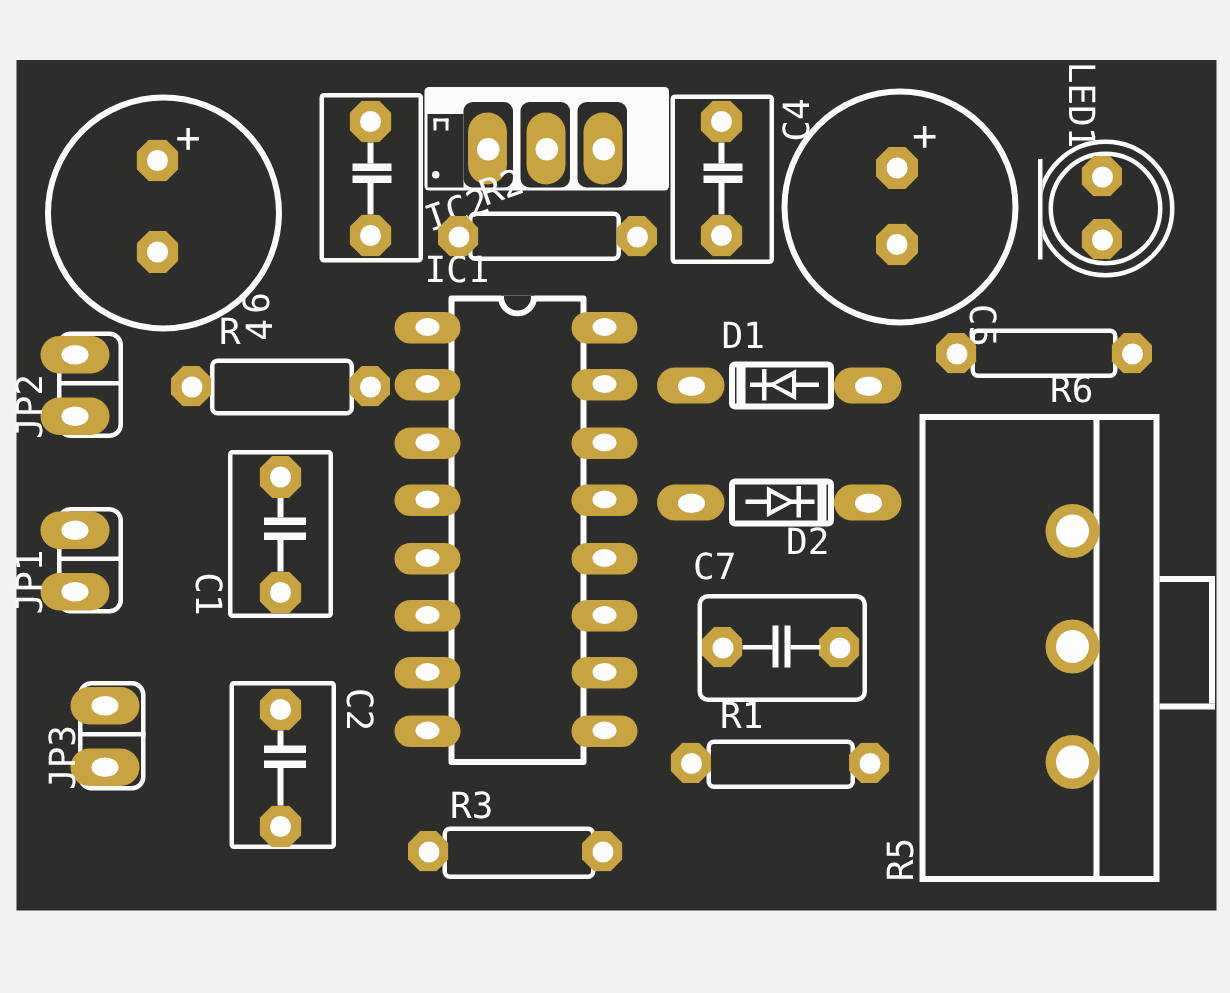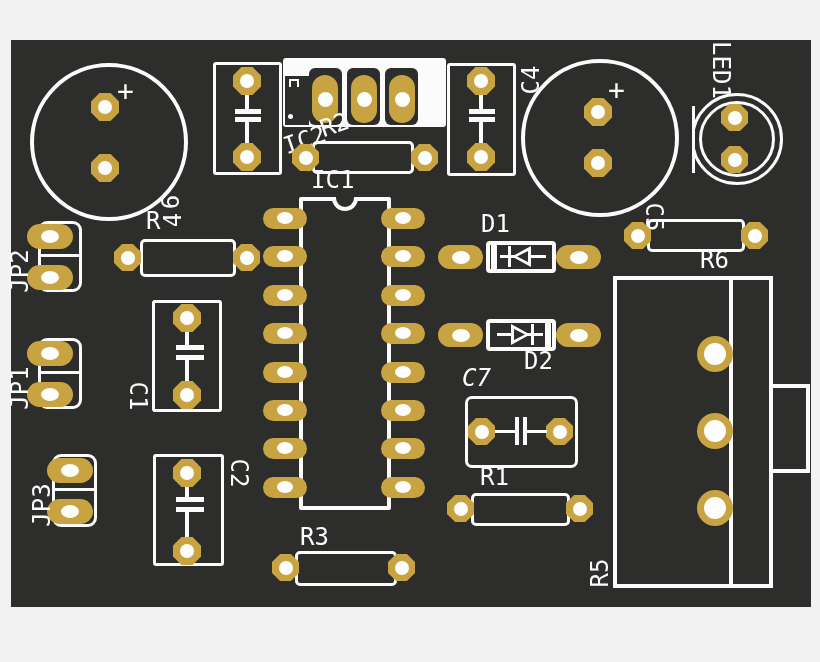--- a/index.html
+++ b/index.html
@@ -205,21 +205,21 @@
   <div class="line" style="left:185px;top:487px;width:4px;height:11px;"></div>
   <div class="line" style="left:176px;top:497px;width:28px;height:5px;"></div>
   <div class="line" style="left:176px;top:507px;width:28px;height:5px;"></div>
   <div class="line" style="left:185px;top:512px;width:4px;height:25px;"></div>
   <div class="vwrap" style="left:226px;top:453px;width:26px;height:40px;">
     <span class="lbl rcw" style="position:static;">C2</span>
   </div>
 
   <div class="lbl tilt" style="left:283px;top:128px;">IC2</div>
   <div class="lbl tilt" style="left:320px;top:113px;">R2</div>
-  <div class="lbl" style="left:311px;top:168px;">IC1</div>
+  <div class="lbl" style="left:283px;top:168px;">IC1</div>
   <div class="outline" style="left:299px;top:197px;width:92px;height:313px;border-width:4px;border-radius:2px;"></div>
   <div class="abs" style="left:332px;top:197px;width:26px;height:14px;background:var(--board);border:4px solid var(--silk);border-top:none;border-radius:0 0 999px 999px;box-sizing:border-box;"></div>
   <div id="icpads" class="abs">
       <div class="stad icpad" style="left: 263px; top: 207.5px;">
         <i class="hole"></i>
       </div>
       <div class="stad icpad" style="left: 381px; top: 207.5px;">
         <i class="hole"></i>
       </div>
       <div class="stad icpad" style="left: 263px; top: 245.5px;">
@@ -295,21 +295,21 @@
       <i class="hole"></i>
     </div>
   <div class="outline" style="left:486px;top:319px;width:70px;height:32px;border-width:4px;border-radius:4px;"></div>
   <div class="line" style="left:545px;top:322px;width:6px;height:26px;"></div>
   <div class="line" style="left:497px;top:333px;width:46px;height:3px;"></div>
   <div class="tri" style="left:511px;top:324px;width:19px;height:21px;background:var(--silk);clip-path:polygon(0 0,0 100%,100% 50%);"></div>
   <div class="tri" style="left:514px;top:329px;width:11px;height:11px;background:var(--board);clip-path:polygon(0 0,0 100%,100% 50%);"></div>
   <div class="line" style="left:531px;top:324px;width:3px;height:21px;"></div>
   <div class="lbl" style="left:524px;top:349px;">D2</div>
 
-  <div class="lbl" style="left:462px;top:366px;font-style:italic;">C7</div>
+  <div class="lbl" style="left:462px;top:366px;">C7</div>
   <div class="outline" style="left:465px;top:396px;width:113px;height:72px;border-radius:7px;"></div>
   <div class="oct" style="left:468px;top:418px;">
       <i class="hole"></i>
     </div>
   <div class="oct" style="left:546px;top:418px;">
       <i class="hole"></i>
     </div>
   <div class="line" style="left:495px;top:430px;width:20px;height:3px;"></div>
   <div class="line" style="left:515px;top:417px;width:4px;height:28px;"></div>
   <div class="line" style="left:523px;top:417px;width:4px;height:28px;"></div>

